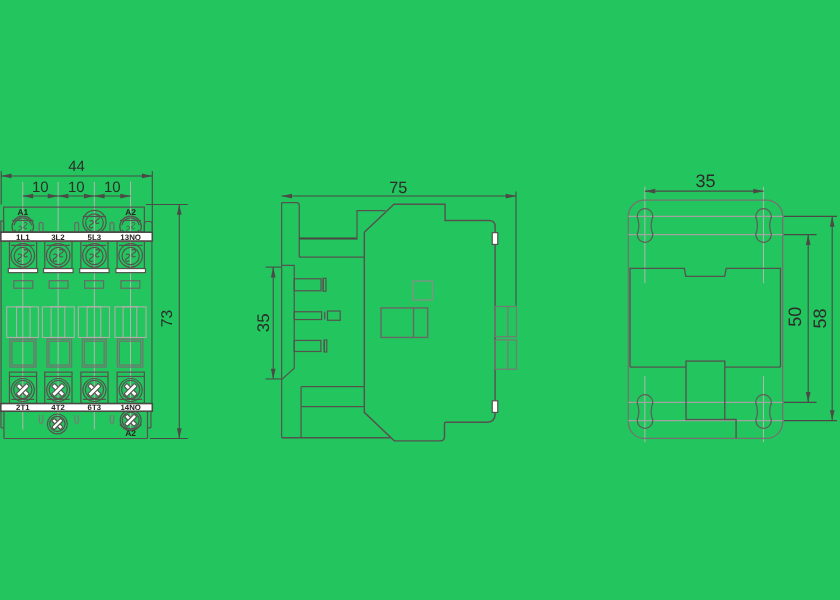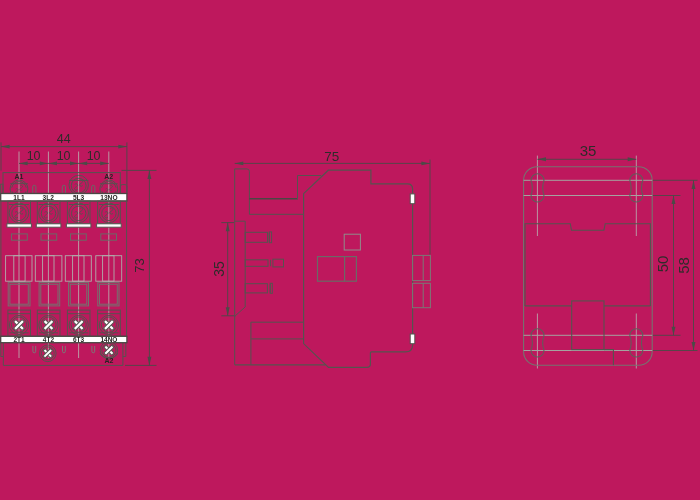--- a/index.html
+++ b/index.html
@@ -1,16 +1,16 @@
 <!DOCTYPE html>
 <html><head>
 <meta charset="utf-8">
 <style>
   html,body{margin:0;padding:0;background:#ffffff;}
-  #page{width:700px;height:500px;position:relative;background:#be185d;overflow:hidden;}
+  #page{width:700px;height:500px;position:relative;background:#22c55e;overflow:hidden;}
   svg text{font-family:"Liberation Sans",sans-serif;}
 </style>
 </head>
 <body>
 <div id="page">
 <svg width="700" height="500" viewBox="0 0 700 500">
 <defs>
   <path id="ah" d="M0,0 L8.6,-1.95 L8.6,1.95 Z" fill="#4c4a47"></path>
   <path id="sslot" d="M-1.1,-3.6 C0.9,-5.2 2.9,-3.8 1.7,-2.2 C0.8,-1.0 -1.1,-0.9 -1.1,0.5 C-1.1,2.0 0.9,2.4 1.9,1.3" stroke="#56534f" stroke-width="0.95" fill="none" transform="translate(2.1,-0.7)"></path>
   <g id="sterm" stroke="#56534f" stroke-width="1" fill="none">

